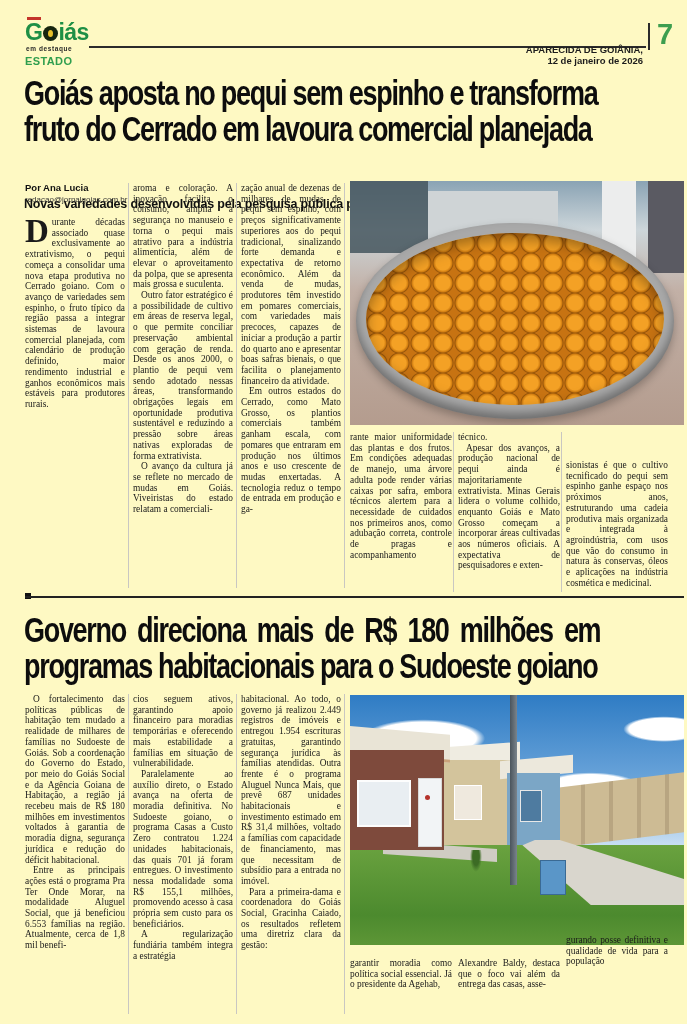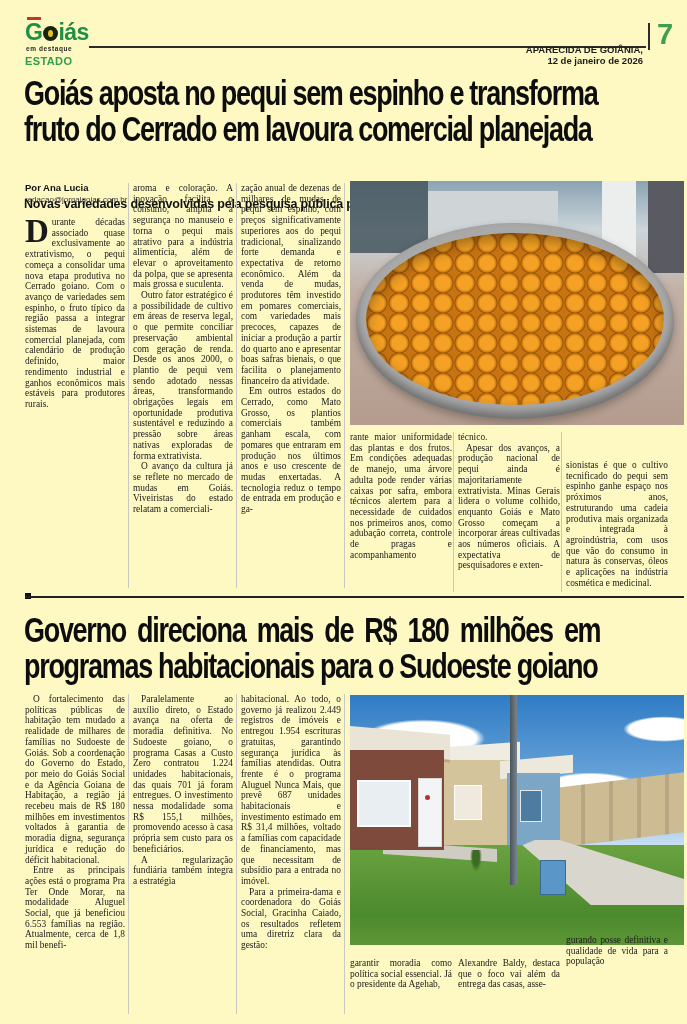--- a/index.html
+++ b/index.html
@@ -171,20 +171,21 @@
   <div class="sep-ln"></div>
 
   <div class="hl ws" style="top:611px;">Governo direciona mais de R$ 180 milhões em</div>
   <div class="hl" style="top:647px;">programas habitacionais para o Sudoeste goiano</div>
 
   <div class="col" style="left:25px;top:694px;">
       <p class="ind">O fortalecimento das políticas públicas de habitação tem mudado a realidade de milhares de famílias no Sudoeste de Goiás. Sob a coordenação do Governo do Estado, por meio do Goiás Social e da Agência Goiana de Habitação, a região já recebeu mais de R$ 180 milhões em investimentos voltados à garantia de moradia digna, segurança jurídica e redução do déficit habitacional.</p>
       <p class="ind">Entre as principais ações está o programa Pra Ter Onde Morar, na modalidade Aluguel Social, que já beneficiou 6.553 famílias na região. Atualmente, cerca de 1,8 mil benefi-</p>
     </div>
   <div class="col" style="left:133px;top:694px;">
+      <p>cios seguem ativos, garantindo apoio financeiro para moradias temporárias e oferecendo mais estabilidade a famílias em situação de vulnerabilidade.</p>
       <p class="ind">Paralelamente ao auxílio direto, o Estado avança na oferta de moradia definitiva. No Sudoeste goiano, o programa Casas a Custo Zero contratou 1.224 unidades habitacionais, das quais 701 já foram entregues. O investimento nessa modalidade soma R$ 155,1 milhões, promovendo acesso à casa própria sem custo para os beneficiários.</p>
       <p class="ind">A regularização fundiária também integra a estratégia</p>
     </div>
   <div class="col" style="left:241px;top:694px;">
       <p>habitacional. Ao todo, o governo já realizou 2.449 registros de imóveis e entregou 1.954 escrituras gratuitas, garantindo segurança jurídica às famílias atendidas. Outra frente é o programa Aluguel Nunca Mais, que prevê 687 unidades habitacionais e investimento estimado em R$ 31,4 milhões, voltado a famílias com capacidade de financiamento, mas que necessitam de subsídio para a entrada no imóvel.</p>
       <p class="ind">Para a primeira-dama e coordenadora do Goiás Social, Gracinha Caiado, os resultados refletem uma diretriz clara da gestão:</p>
     </div>
   <div class="vrule" style="left:128px;top:694px;height:320px;"></div>
   <div class="vrule" style="left:236px;top:694px;height:320px;"></div>
   <div class="vrule" style="left:344px;top:694px;height:320px;"></div>

